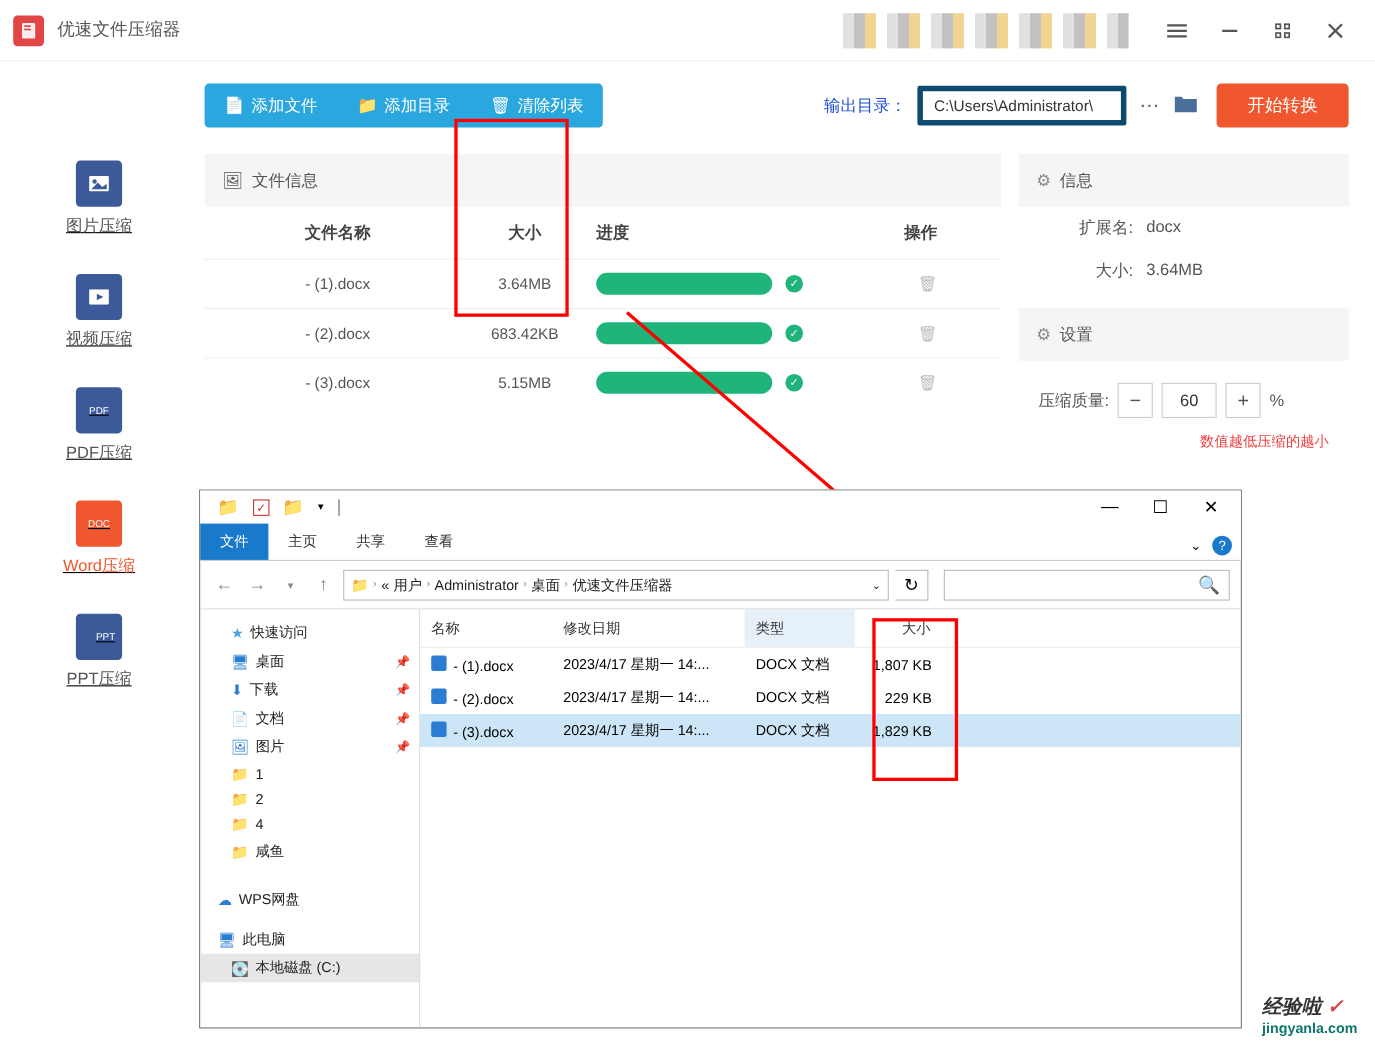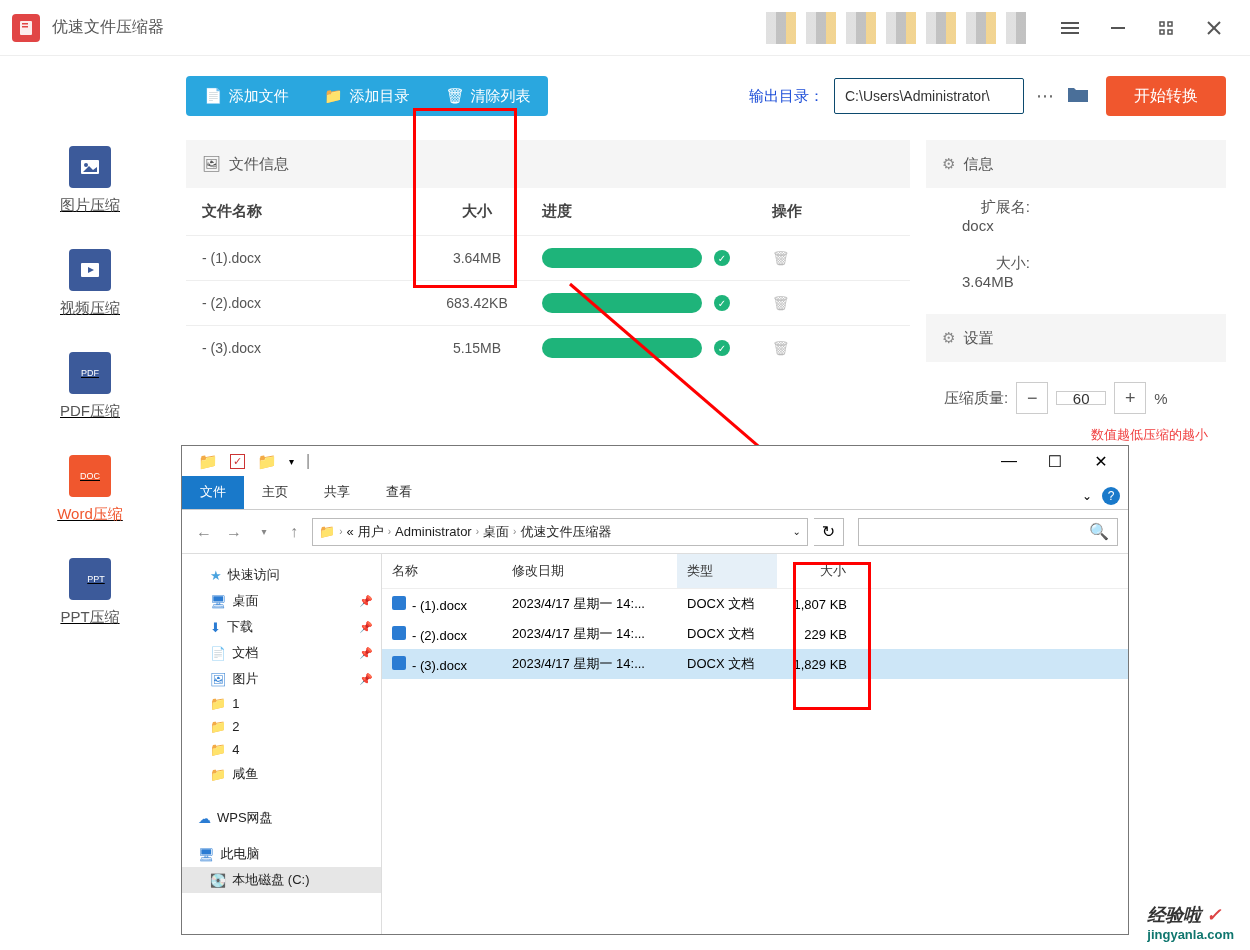--- a/index.html
+++ b/index.html
@@ -22,51 +22,51 @@
 .sb-label { color: #555; font-size: 15px; }
 .sb-label.active { color: #f0572e; }
 
 .content { flex: 1; padding: 20px 24px 0 6px; position: relative; }
 
 
 .toolbar { display: flex; align-items: center; margin-bottom: 24px; }
 .blue-bar { background: #2aa7df; border-radius: 4px; display: flex; padding: 0; height: 40px; }
 .blue-bar button { background: transparent; border: none; color: #fff; font-size: 15px; padding: 0 18px; cursor: pointer; display: flex; align-items: center; gap: 6px; }
 .output-label { color: #1d4ed8; font-size: 15px; margin-left: auto; margin-right: 10px; }
-.output-path { width: 190px; height: 36px; border: 1px solid #0c4a6e; border-radius: 2px; padding: 0 10px; font-size: 14px; color: #333; }
+.output-path { width: 190px; height: 36px; border: 5px solid #0c4a6e; border-radius: 2px; padding: 0 10px; font-size: 14px; color: #333; }
 .output-more { width: 30px; text-align: center; color: #666; font-size: 18px; margin: 0 6px; }
 .folder-icon { width: 24px; height: 24px; color: #4a6f99; margin-right: 16px; }
 .start-btn { background: #f0572e; color: #fff; border: none; border-radius: 4px; height: 40px; padding: 0 28px; font-size: 16px; cursor: pointer; }
 
 
 .panels { display: flex; gap: 16px; }
 .left-panel { flex: 1; }
 .right-panel { width: 300px; }
 .panel-header { background: #f5f5f5; height: 48px; display: flex; align-items: center; padding: 0 16px; color: #555; font-size: 15px; gap: 8px; }
 .gear { color: #888; }
 
 
 .ftable-head { display: flex; padding: 14px 16px; color: #444; font-weight: bold; font-size: 15px; }
-.col-name { width: 210px; }
+.col-name { width: 210px; text-align: center; }
 .col-size { width: 130px; text-align: center; }
 .col-prog { width: 230px; }
-.col-op { width: 80px; text-align: left; }
+.col-op { width: 80px; text-align: right; }
 .ftable-row { display: flex; align-items: center; padding: 12px 16px; border-top: 1px solid #eee; color: #555; font-size: 14px; }
 .prog-bar { width: 160px; height: 20px; background: #1eb47a; border-radius: 10px; }
 .prog-check { width: 16px; height: 16px; background: #1eb47a; border-radius: 50%; color: #fff; font-size: 10px; display: flex; align-items: center; justify-content: center; margin-left: 12px; }
 .trash { color: #bbb; cursor: pointer; }
 
 
-.info-row { display: flex; padding: 10px 24px; color: #555; font-size: 15px; flex-direction: column; }
+.info-row { display: flex; padding: 10px 24px; color: #555; font-size: 15px; }
 .info-label { width: 80px; text-align: right; }
 .info-val { margin-left: 12px; }
 
 .setting-row { display: flex; align-items: center; padding: 20px 18px 6px; gap: 8px; color: #555; font-size: 15px; }
 .spin-btn { width: 32px; height: 32px; border: 1px solid #ccc; background: #fff; font-size: 18px; color: #555; cursor: pointer; }
-.spin-input { width: 50px; height: 14px; border: 1px solid #ccc; text-align: center; font-size: 15px; color: #333; }
+.spin-input { width: 50px; height: 32px; border: 1px solid #ccc; text-align: center; font-size: 15px; color: #333; }
 .hint { color: #f03e3e; font-size: 13px; padding: 6px 18px 0; text-align: right; }
 
 
 .red-box { position: absolute; border: 3px solid #f00; pointer-events: none; }
 .red-arrow { position: absolute; pointer-events: none; }
 
 
 .explorer { position: absolute; left: 181px; top: 445px; width: 948px; height: 490px; border: 1px solid #777; background: #fff; display: flex; flex-direction: column; }
 .exp-title { height: 30px; display: flex; align-items: center; background: #fff; padding: 0 4px; }
 .exp-title-icons { display: flex; gap: 12px; padding: 0 12px; align-items: center; }

